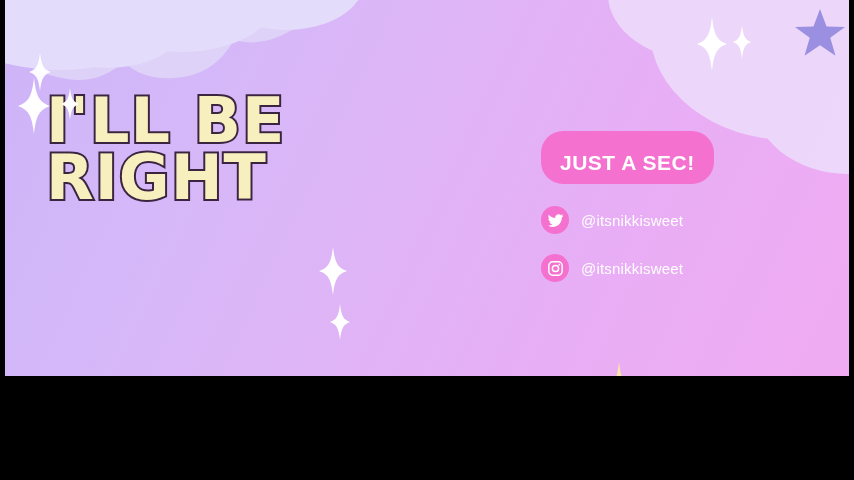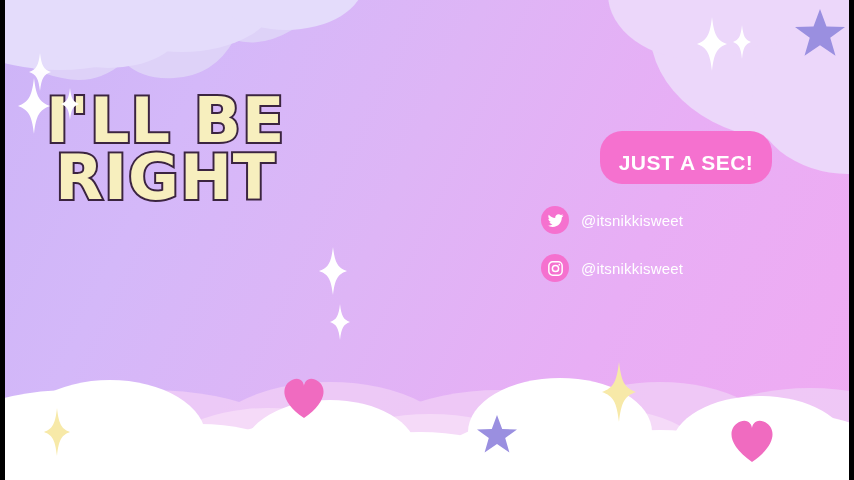--- a/index.html
+++ b/index.html
@@ -8,29 +8,28 @@
     width: 854px;
     height: 480px;
     overflow: hidden;
     background: #000;
     font-family: "Liberation Sans", sans-serif;
   }
 
   #stage {
     position: relative;
     width: 854px;
-    height: 480px;
+    height: 376px;
     overflow: hidden;
     background: linear-gradient(115deg,
         #cdb4f7 0%,
         #d4b8f9 22%,
         #deb5f6 45%,
         #e8aef5 70%,
         #f0abf2 100%);
-    text-align: center;
   }
 
   
   .bar-left, .bar-right {
     position: absolute;
     top: 0;
     height: 480px;
     width: 5px;
     background: #000;
     z-index: 90;

